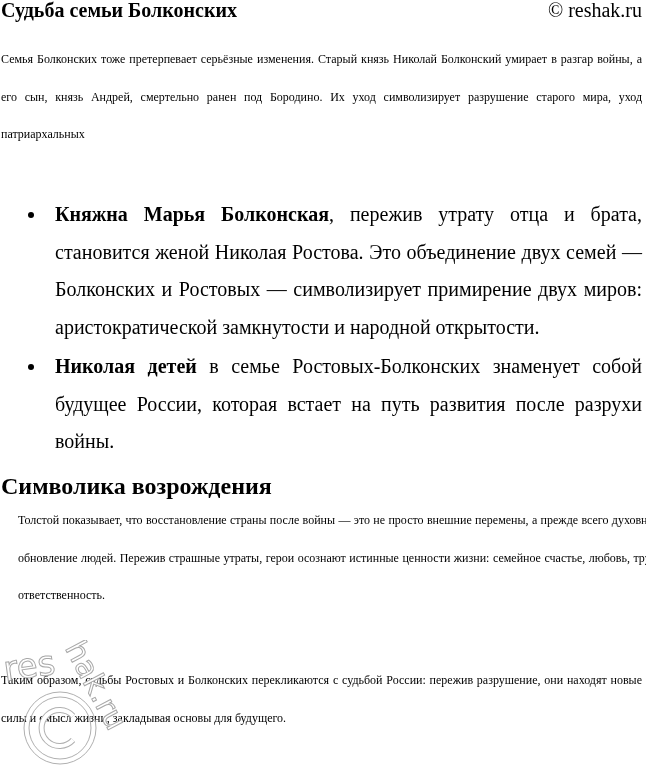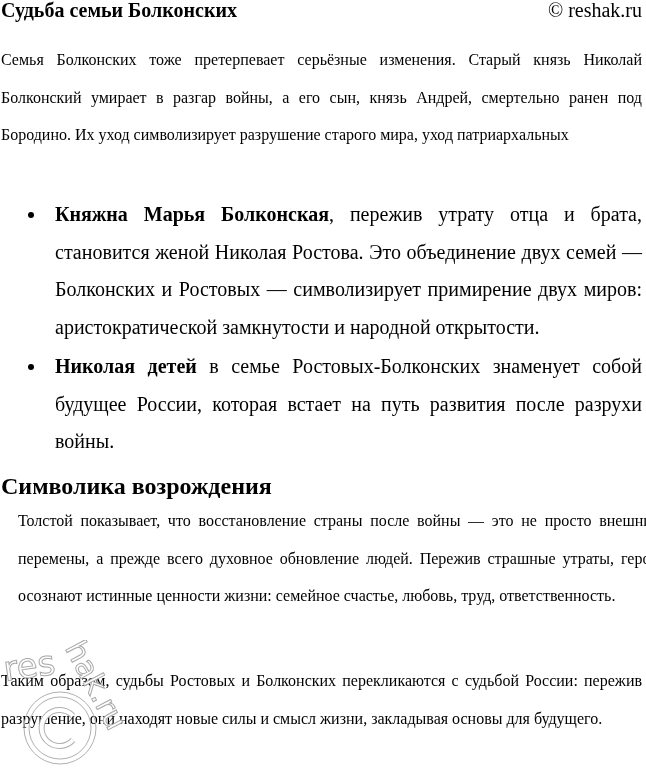--- a/index.html
+++ b/index.html
@@ -7,21 +7,21 @@
       width: 646px; height: 770px; overflow: hidden; position: relative;
       font-family: "Liberation Serif", "DejaVu Serif", serif;
       color: #000000; font-size: 20px;
     }
     .page { position: absolute; left: 0; top: 0; width: 646px; }
     .header-row { position: absolute; left: 0; top: 0; width: 642px; height: 24px; text-decoration: underline; }
     .title { position: absolute; left: 1px; top: -2px; font-weight: bold; font-size: 20px; line-height: 24px; white-space: nowrap; }
     .copyright { position: absolute; right: 0; top: -2px; font-size: 20px; line-height: 24px; white-space: nowrap; }
     .para {
       position: absolute; left: 1px; width: 641px;
-      text-align: justify; line-height: 37.5px; font-size: 16px; font-family: Liberation Serif, serif;
+      text-align: justify; line-height: 37.5px; font-size: 12px; font-family: Liberation Serif, serif;
     }
     .bullet-list { position: absolute; left: 0; width: 646px; }
     .bullet-item { position: absolute; left: 0; width: 646px; }
     .bullet-dot { position: absolute; left: 28px; top: 16px; width: 6px; height: 6px; border-radius: 50%; background: #000; }
     .bullet-text { position: absolute; left: 55px; width: 587px; line-height: 37.5px; text-align: justify; font-size: 20px; }
     .bold { font-weight: bold; }
     .section-heading { position: absolute; left: 1px; font-weight: bold; font-size: 24px; line-height: 24px; white-space: nowrap; }
     .watermark {
       position: absolute; left: 0; top: 640px; width: 200px; height: 130px; pointer-events: none;
     }

